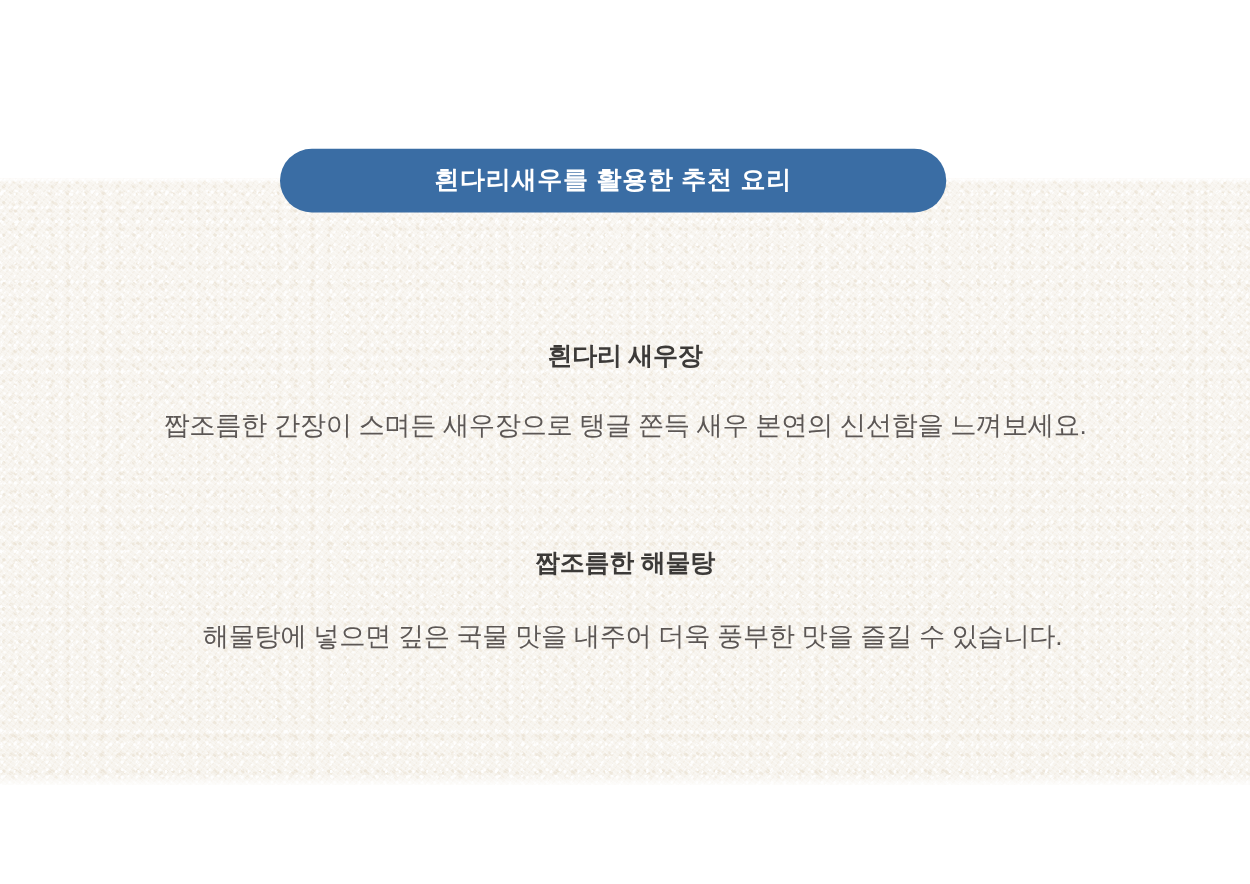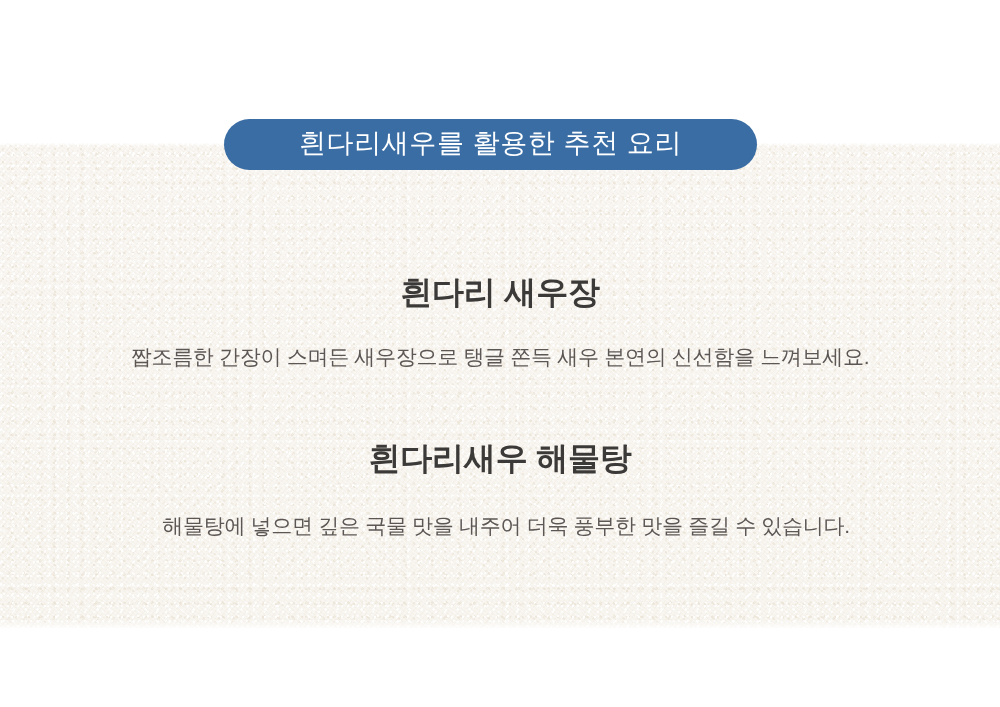--- a/index.html
+++ b/index.html
@@ -95,42 +95,42 @@
     border-radius: 26px;
     background: #3a6da4;
     display: flex;
     align-items: center;
     justify-content: center;
     box-sizing: border-box;
   }
 
   .banner-title {
     color: #ffffff;
-    font-size: 27px;
-    font-weight: normal;
+    font-size: 20px;
+    font-weight: bold;
     letter-spacing: 0.6px;
     line-height: 1;
     white-space: nowrap;
     padding-bottom: 2px;
   }
 
   
   .dish {
     position: absolute;
     left: 0;
     width: 1000px;
     text-align: center;
   }
 
   .dish-1 { top: 272px; }
   .dish-2 { top: 438px; }
 
   .dish-title {
     margin: 0;
-    font-size: 32px;
+    font-size: 20px;
     font-weight: bold;
     color: #3c3a38;
     line-height: 1.3;
     letter-spacing: -0.2px;
   }
 
   .dish-desc {
     margin: 0;
     font-size: 21px;
     font-weight: normal;
@@ -155,17 +155,17 @@
   <div class="banner-pill">
     <span class="banner-title">흰다리새우를 활용한 추천 요리</span>
   </div>
 
   <div class="dish dish-1">
     <h2 class="dish-title">흰다리 새우장</h2>
     <p class="dish-desc">짭조름한 간장이 스며든 새우장으로 탱글 쫀득 새우 본연의 신선함을 느껴보세요.</p>
   </div>
 
   <div class="dish dish-2">
-    <h2 class="dish-title">흰다리새우 해물탕</h2>
+    <h2 class="dish-title">짭조름한 해물탕</h2>
     <p class="dish-desc">해물탕에 넣으면 깊은 국물 맛을 내주어 더욱 풍부한 맛을 즐길 수 있습니다.</p>
   </div>
 
 </div>
 
 </body></html>

